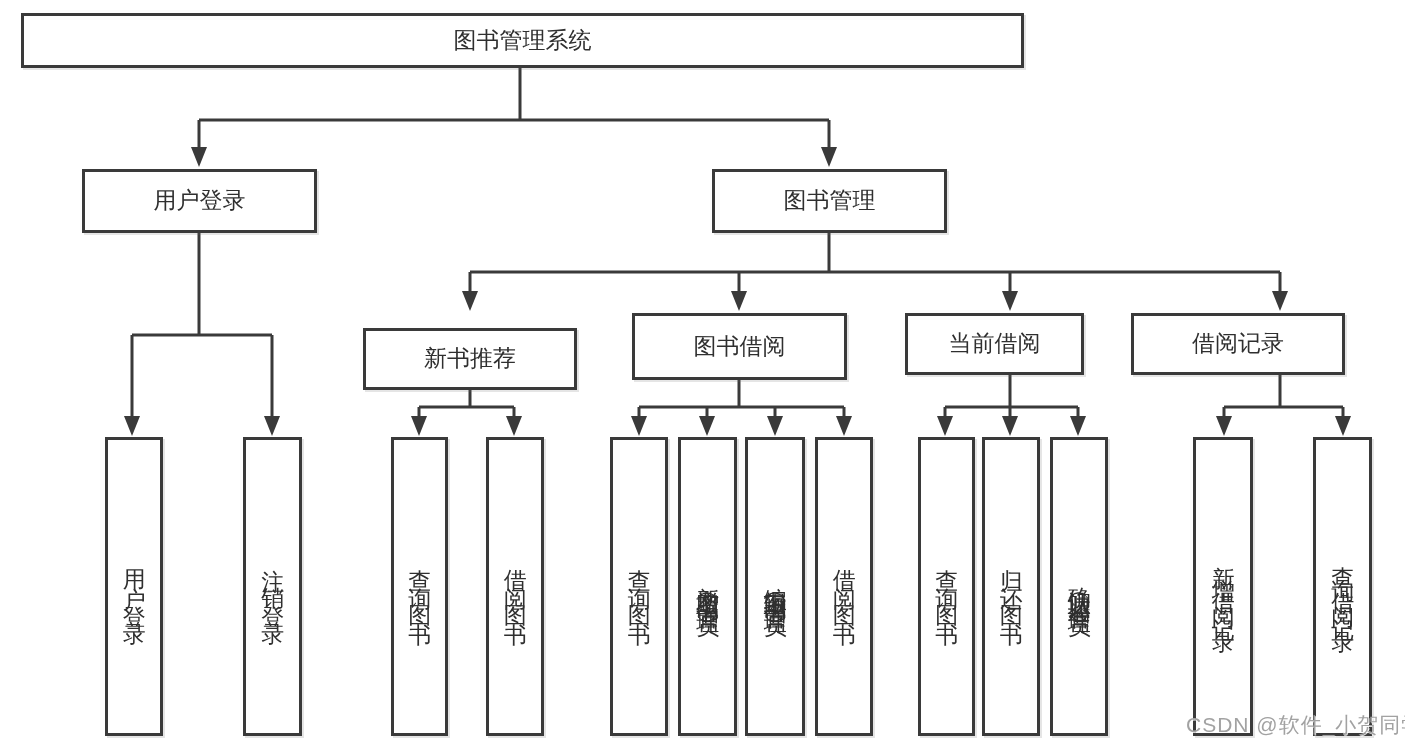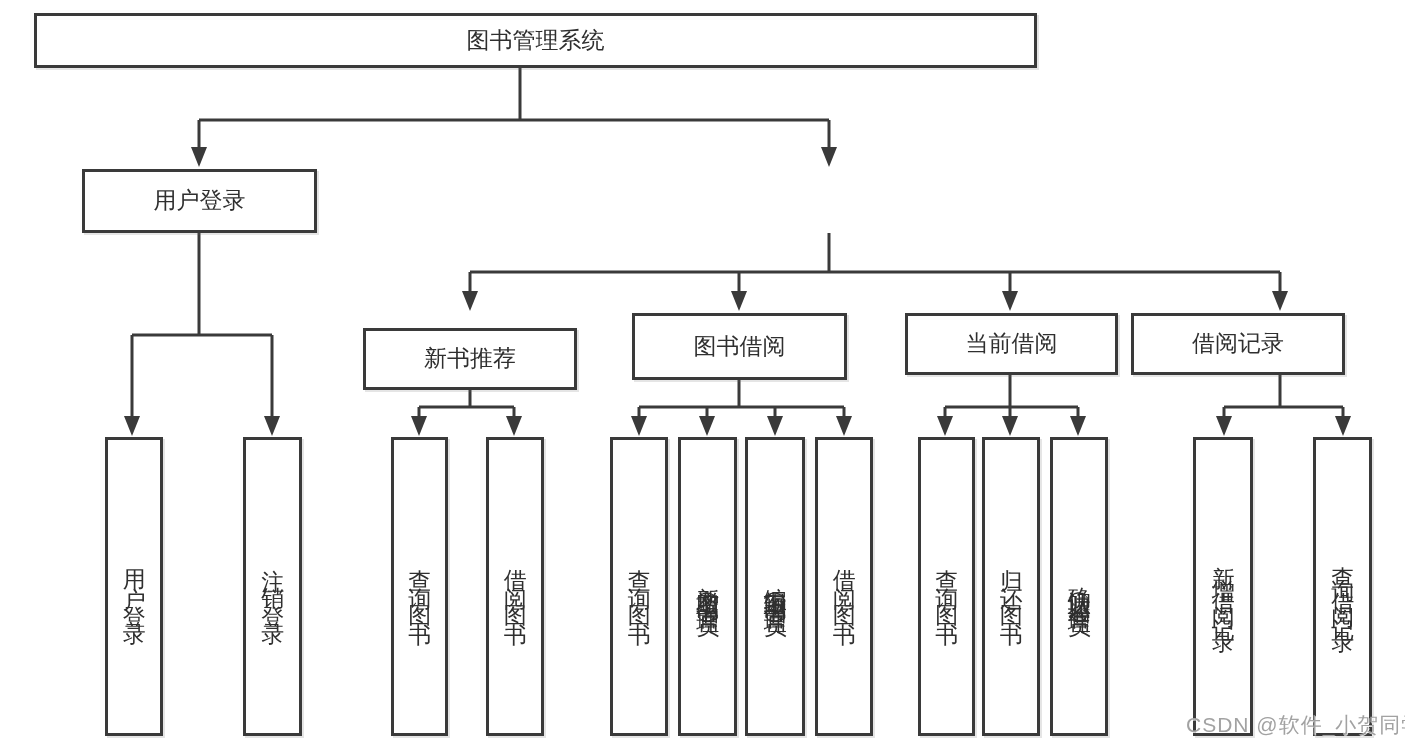--- a/index.html
+++ b/index.html
@@ -70,35 +70,38 @@
       <polygon points="767,416 783,416 775,436"></polygon>
       <polygon points="836,416 852,416 844,436"></polygon>
       <polygon points="937,416 953,416 945,436"></polygon>
       <polygon points="1002,416 1018,416 1010,436"></polygon>
       <polygon points="1070,416 1086,416 1078,436"></polygon>
       <polygon points="1216,416 1232,416 1224,436"></polygon>
       <polygon points="1335,416 1351,416 1343,436"></polygon>
     </g>
   </svg>
 
-  <div class="box" style="left:34px;top:13px;width:1003px;height:55px;">
+  <div class="box" style="left:21px;top:13px;width:1003px;height:55px;">
     <span>图书管理系统</span>
   </div>
 
   <div class="box" style="left:82px;top:169px;width:235px;height:64px;">
     <span>用户登录</span>
+  </div>
+  <div class="box" style="left:712px;top:169px;width:235px;height:64px;">
+    <span>图书管理</span>
   </div>
 
   <div class="box" style="left:363px;top:313px;width:214px;height:62px;margin-top:15px;">
     <span>新书推荐</span>
   </div>
   <div class="box" style="left:632px;top:313px;width:215px;height:67px;">
     <span>图书借阅</span>
   </div>
-  <div class="box" style="left:905px;top:313px;width:213px;height:62px;">
+  <div class="box" style="left:905px;top:313px;width:179px;height:62px;">
     <span>当前借阅</span>
   </div>
   <div class="box" style="left:1131px;top:313px;width:214px;height:62px;">
     <span>借阅记录</span>
   </div>
 
   <div class="box vbox" style="left:105px;top:437px;width:58px;height:299px;">
     <span class="vlabel ls-lg">用户登录</span>
   </div>
   <div class="box vbox" style="left:243px;top:437px;width:59px;height:299px;">

